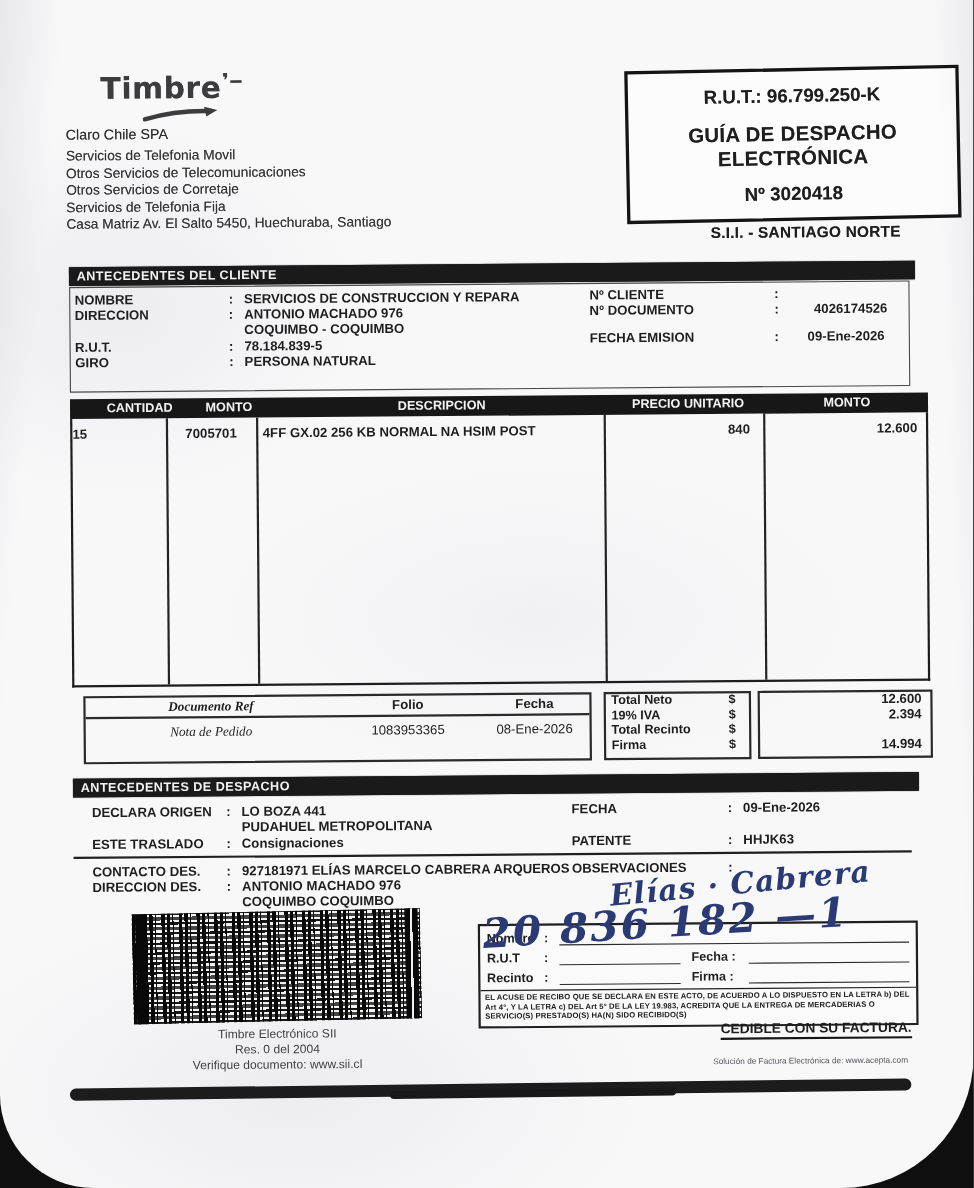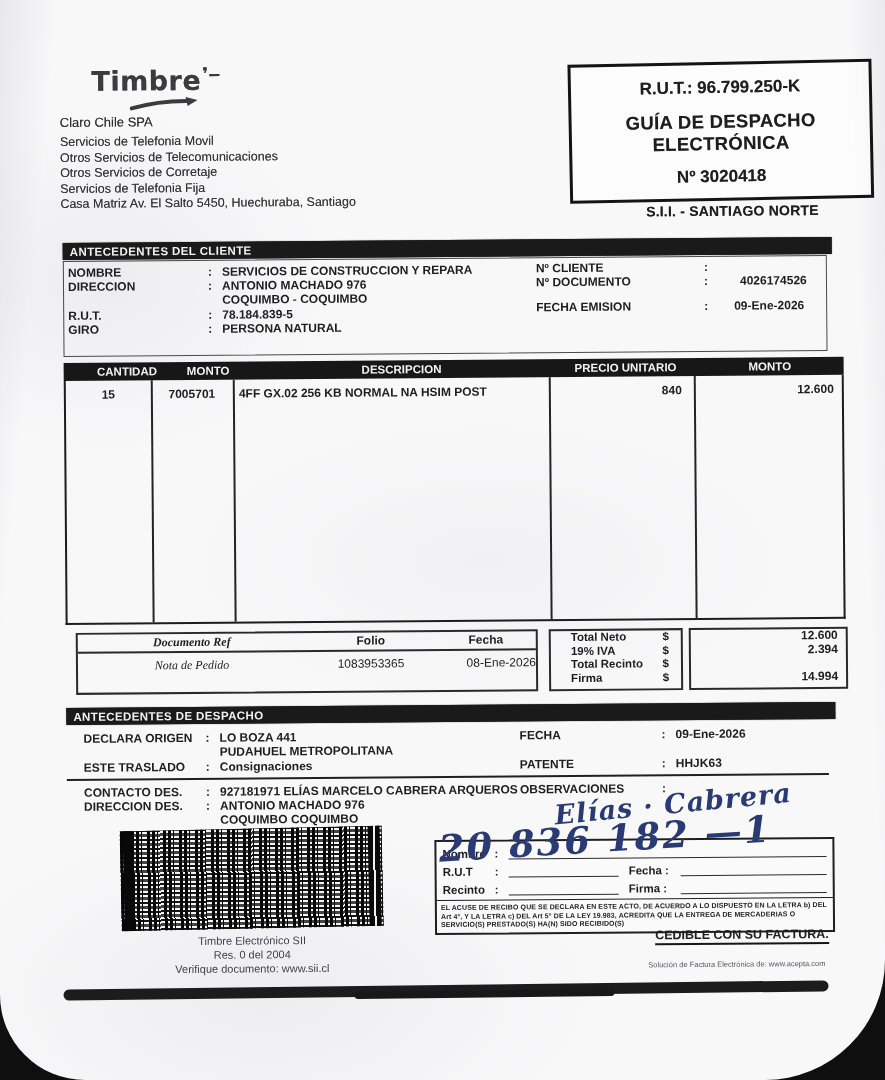--- a/index.html
+++ b/index.html
@@ -42,21 +42,21 @@
   .thead div{text-align:center;}
   .tbody{border:2px solid #1d1d1d;border-top:none;position:relative;background:transparent;}
   .vline{position:absolute;top:0;bottom:0;width:1.5px;background:#242424;}
   .cell{position:absolute;top:7px;font-size:12px;font-weight:bold;}
   
   .refbox{border:2px solid #2a2a2a;}
   .refhead{display:flex;border-bottom:2px solid #2a2a2a;font-size:12px;font-weight:bold;height:17px;line-height:16px;}
   .refrow{display:flex;font-size:12px;margin-top:5px;}
   .serifit{font-family:"Liberation Serif",serif;font-style:italic;}
   .totbox{border:2px solid #2a2a2a;font-size:11.5px;font-weight:bold;}
-  .totbox .trow{position:relative;height:13.5px;line-height:13.5px;padding-left:20px;}
+  .totbox .trow{position:relative;height:13.5px;line-height:13.5px;padding-left:5px;}
   .totbox .cur{position:absolute;right:12px;top:0;}
   .amtbox{border:2px solid #2a2a2a;font-size:12px;font-weight:bold;text-align:right;}
   .amtbox div{height:13.5px;line-height:13.5px;padding-right:8px;}
   .rule{height:2px;background:#202020;}
   
   .barcode{transform:rotate(-0.8deg);
     background:
       repeating-linear-gradient(0deg, rgba(10,10,10,.95) 0 2px, transparent 2px 4px, rgba(10,10,10,.75) 4px 7px, transparent 7px 9px),
       repeating-linear-gradient(90deg, #050505 0 3px, transparent 3px 5px, #050505 5px 6px, transparent 6px 11px, #050505 11px 14px, transparent 14px 16px),
       repeating-linear-gradient(90deg, transparent 0 24px, rgba(255,255,255,.55) 24px 26px),
@@ -150,37 +150,37 @@
       <div style="width:82px;">MONTO</div>
       <div style="width:316px;">DESCRIPCION</div>
       <div style="width:145px;">PRECIO UNITARIO</div>
       <div style="width:152px;">MONTO</div>
     </div>
     <div class="abs tbody" style="left:65px;top:378px;width:776px;height:242px;">
       <div class="vline" style="left:85px;"></div>
       <div class="vline" style="left:167px;"></div>
       <div class="vline" style="left:483px;"></div>
       <div class="vline" style="left:628px;"></div>
-      <div class="cell" style="left:0;width:85px;text-align:center;">15</div>
+      <div class="cell" style="left:0;width:85px;text-align:left;">15</div>
       <div class="cell" style="left:85px;width:82px;text-align:center;">7005701</div>
       <div class="cell" style="left:173px;width:306px;">4FF GX.02 256 KB NORMAL NA HSIM POST</div>
       <div class="cell" style="left:483px;width:133px;text-align:right;">840</div>
       <div class="cell" style="left:628px;width:140px;text-align:right;">12.600</div>
     </div>
 
     <div class="abs refbox" style="left:75px;top:630px;width:458px;height:58px;">
       <div class="refhead">
         <div class="serifit" style="width:228px;text-align:center;">Documento Ref</div>
         <div style="width:130px;text-align:center;">Folio</div>
         <div style="width:100px;text-align:center;">Fecha</div>
       </div>
       <div class="refrow">
         <div class="serifit" style="width:228px;text-align:center;">Nota de Pedido</div>
         <div style="width:130px;text-align:center;">1083953365</div>
-        <div style="width:100px;text-align:right;">08-Ene-2026</div>
+        <div style="width:100px;text-align:center;">08-Ene-2026</div>
       </div>
     </div>
 
     <div class="abs totbox" style="left:548px;top:630px;width:130px;height:58px;">
       <div class="trow"><span>Total Neto</span><span class="cur">$</span></div>
       <div class="trow"><span>19% IVA</span><span class="cur">$</span></div>
       <div class="trow"><span>Total Recinto</span><span class="cur">$</span></div>
       <div class="trow"><span>Firma</span><span class="cur">$</span></div>
     </div>
     <div class="abs amtbox" style="left:688px;top:630px;width:155px;height:58px;">

